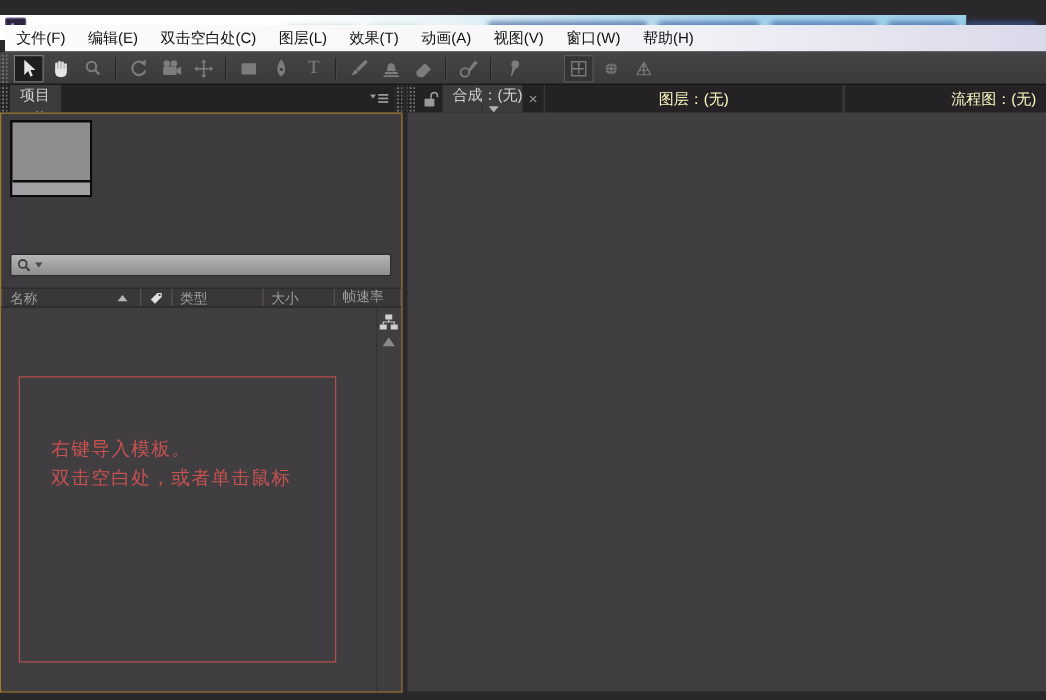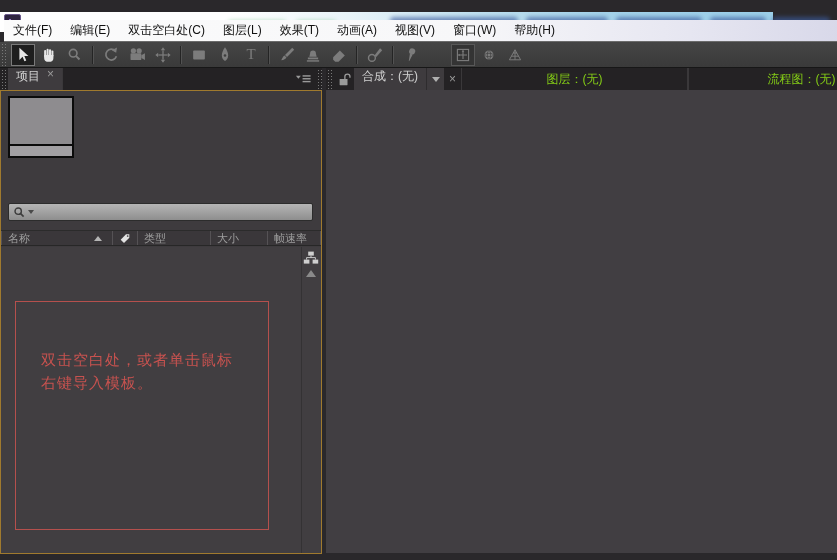--- a/index.html
+++ b/index.html
@@ -39,21 +39,21 @@
   .tool.boxed{background:#343434;border:1px solid #585858;}
   .tb-sep{width:1px;height:18px;background:#242424;border-right:1px solid #525252;margin:0 4px;}
   .tool-letter{font-family:"Liberation Serif","DejaVu Serif",serif;font-size:15px;color:#7c7c7c;line-height:1;}
   .icon-dim{fill:#7c7c7c;}  .icon-bright{fill:#e6e6e6;}
   .stroke-dim{stroke:#7c7c7c;fill:none;}
 
   
   .workspace{position:absolute;left:0;top:68px;width:837px;height:492px;background:#2a282b;}
   .panel-group{position:absolute;top:0;}
   .tabbar{height:22px;background:#242224;display:flex;align-items:stretch;overflow:hidden;}
-  .tab{display:flex;font-size:12px;color:#8f8f8f;padding:0 8px;white-space:nowrap;}
+  .tab{display:flex;align-items:center;font-size:12px;color:#8f8f8f;padding:0 8px;white-space:nowrap;flex-direction:column;}
   .tab.active{background:#3e3b3e;color:#d2d2d2;}
   .tab-sep{width:1px;background:#3a383a;}
   .tab-close{margin-left:7px;color:#9a9a9a;font-size:12px;line-height:1;}
   .panel-menu{display:flex;align-items:center;padding:0 4px;}
 
   .left-group{left:0;width:322px;height:486px;}
   .left-content{position:absolute;left:0;top:22px;width:320px;height:462px;
     background:#3e3b3e;border:1px solid #a07a2e;box-sizing:content-box;}
 
   .thumb{position:absolute;left:7px;top:5px;width:62px;height:58px;
@@ -90,21 +90,21 @@
     color:#c7524f;letter-spacing:1px;}
 
   .right-group{left:326px;width:588px;height:486px;}
   .right-tabbar{height:22px;background:#242224;display:flex;align-items:stretch;}
   .lock-btn{display:flex;align-items:center;padding:0 3px;}
   .dd-btn{display:flex;align-items:center;justify-content:center;width:17px;height:100%;
     border-left:1px solid #2e2c2e;}
   .dd-tri{width:0;height:0;border-left:4px solid transparent;border-right:4px solid transparent;
     border-top:5px solid #b0b0b0;}
   .rtab{flex:1;display:flex;align-items:center;justify-content:center;
-    font-size:12px;color:#84cc16;white-space:nowrap;}
+    font-size:12px;color:#fef9c3;white-space:nowrap;}
   .right-content{position:absolute;left:0;top:22px;width:511px;height:463px;background:#413e42;}
 </style>
 </head>
 <body>
 
 <div class="window">
 
   <div class="titlebar">
     <div class="app-icon">Ae</div>
     <div class="blur-blob green" style="left:228px;width:58px;top:8px;height:6px;"></div>
@@ -314,31 +314,31 @@
           </div>
           <div class="col-sep"></div>
           <div class="col" style="width:72px;">
             <span>类型</span>
           </div>
           <div class="col-sep"></div>
           <div class="col" style="width:56px;">
             <span>大小</span>
           </div>
           <div class="col-sep"></div>
-          <div class="col" style="width:52px;">
+          <div class="col" style="width:52px;align-items:flex-end;">
             <span>帧速率</span>
           </div>
           <div class="col-sep"></div>
         </div>
 
         <div class="list">
           <div class="hint-rect">
             <div class="hint-text">
+              <div>右键导入模板。</div>
               <div>双击空白处，或者单击鼠标</div>
-              <div>右键导入模板。</div>
             </div>
           </div>
           <div class="scroll-strip">
             <div class="flowchart-btn">
               <svg width="16" height="16" viewBox="0 0 20 18">
                 <rect fill="#cfcfcf" x="6.5" y="1" width="7" height="5"></rect>
                 <rect fill="#cfcfcf" x="1" y="11" width="7" height="5"></rect>
                 <rect fill="#cfcfcf" x="12" y="11" width="7" height="5"></rect>
                 <path d="M10 6 V8.5 M4.5 11 V8.5 H15.5 V11" fill="none" stroke="#cfcfcf" stroke-width="1.2"></path>
               </svg>

